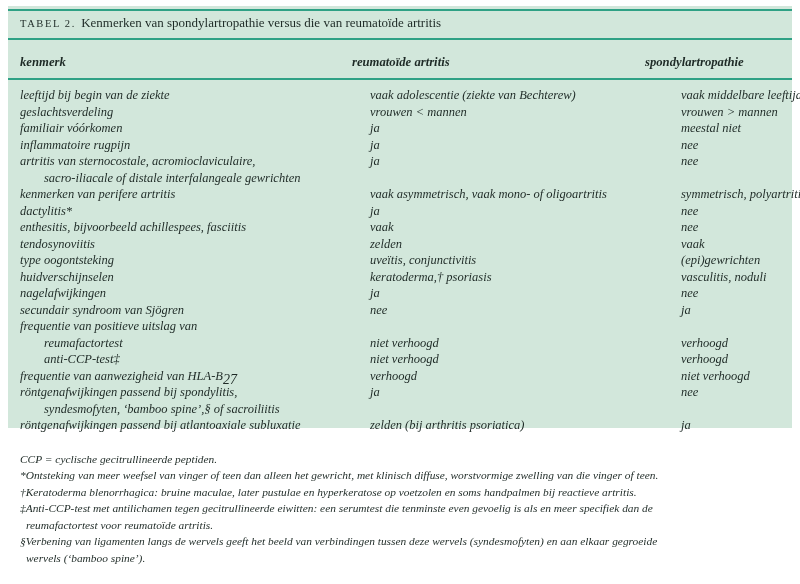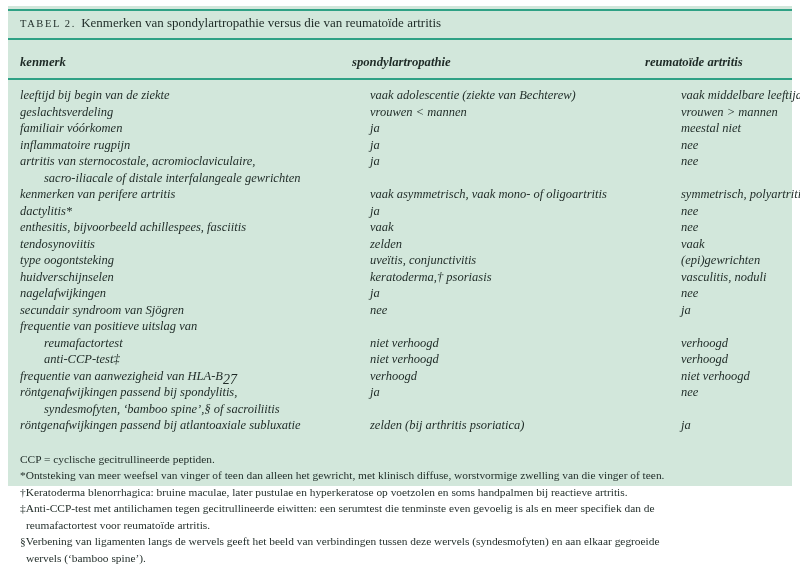--- a/index.html
+++ b/index.html
@@ -13,21 +13,21 @@
     margin: 0;
     width: 800px;
     height: 584px;
     background: var(--page);
     font-family: "Liberation Serif", "DejaVu Serif", serif;
     color: var(--ink);
   }
   .panel {
     margin: 6px 8px 0 8px;
     width: 784px;
-    height: 480px;
+    height: 422px;
     background: var(--panel);
     padding-top: 3px;
   }
   .rule {
     height: 2px;
     background: var(--rule);
   }
   .title-row {
     padding: 4px 12px 5px 12px;
     font-size: 13px;
@@ -63,40 +63,40 @@
   .cont { padding-left: 24px; }
   sub.hla {
     font-size: 14px;
     line-height: 0;
   }
   .footnotes {
     padding: 17px 12px 0 12px;
     font-size: 11.4px;
     line-height: 16.5px;
   }
-  .fn-line { white-space: nowrap; }
+  .fn-line { white-space: nowrap; font-style: italic; }
   .fn-cont { padding-left: 6px; }
 </style>
 </head>
 <body>
 
 <div class="panel">
   <div class="rule"></div>
 
   <div class="title-row">
     <span class="tabel-label">TABEL 2.</span>
     <span>Kenmerken van spondylartropathie versus die van reumatoïde artritis</span>
   </div>
 
   <div class="rule"></div>
 
   <div class="header-row">
     <div class="cell">kenmerk</div>
+    <div class="cell">reumatoïde artritis</div>
     <div class="cell">spondylartropathie</div>
-    <div class="cell">reumatoïde artritis</div>
   </div>
 
   <div class="rule"></div>
 
   <div class="tbody">
 
     <div class="trow">
       <div class="cell">leeftijd bij begin van de ziekte</div>
       <div class="cell">vaak adolescentie (ziekte van Bechterew)</div>
       <div class="cell">vaak middelbare leeftijd</div>

